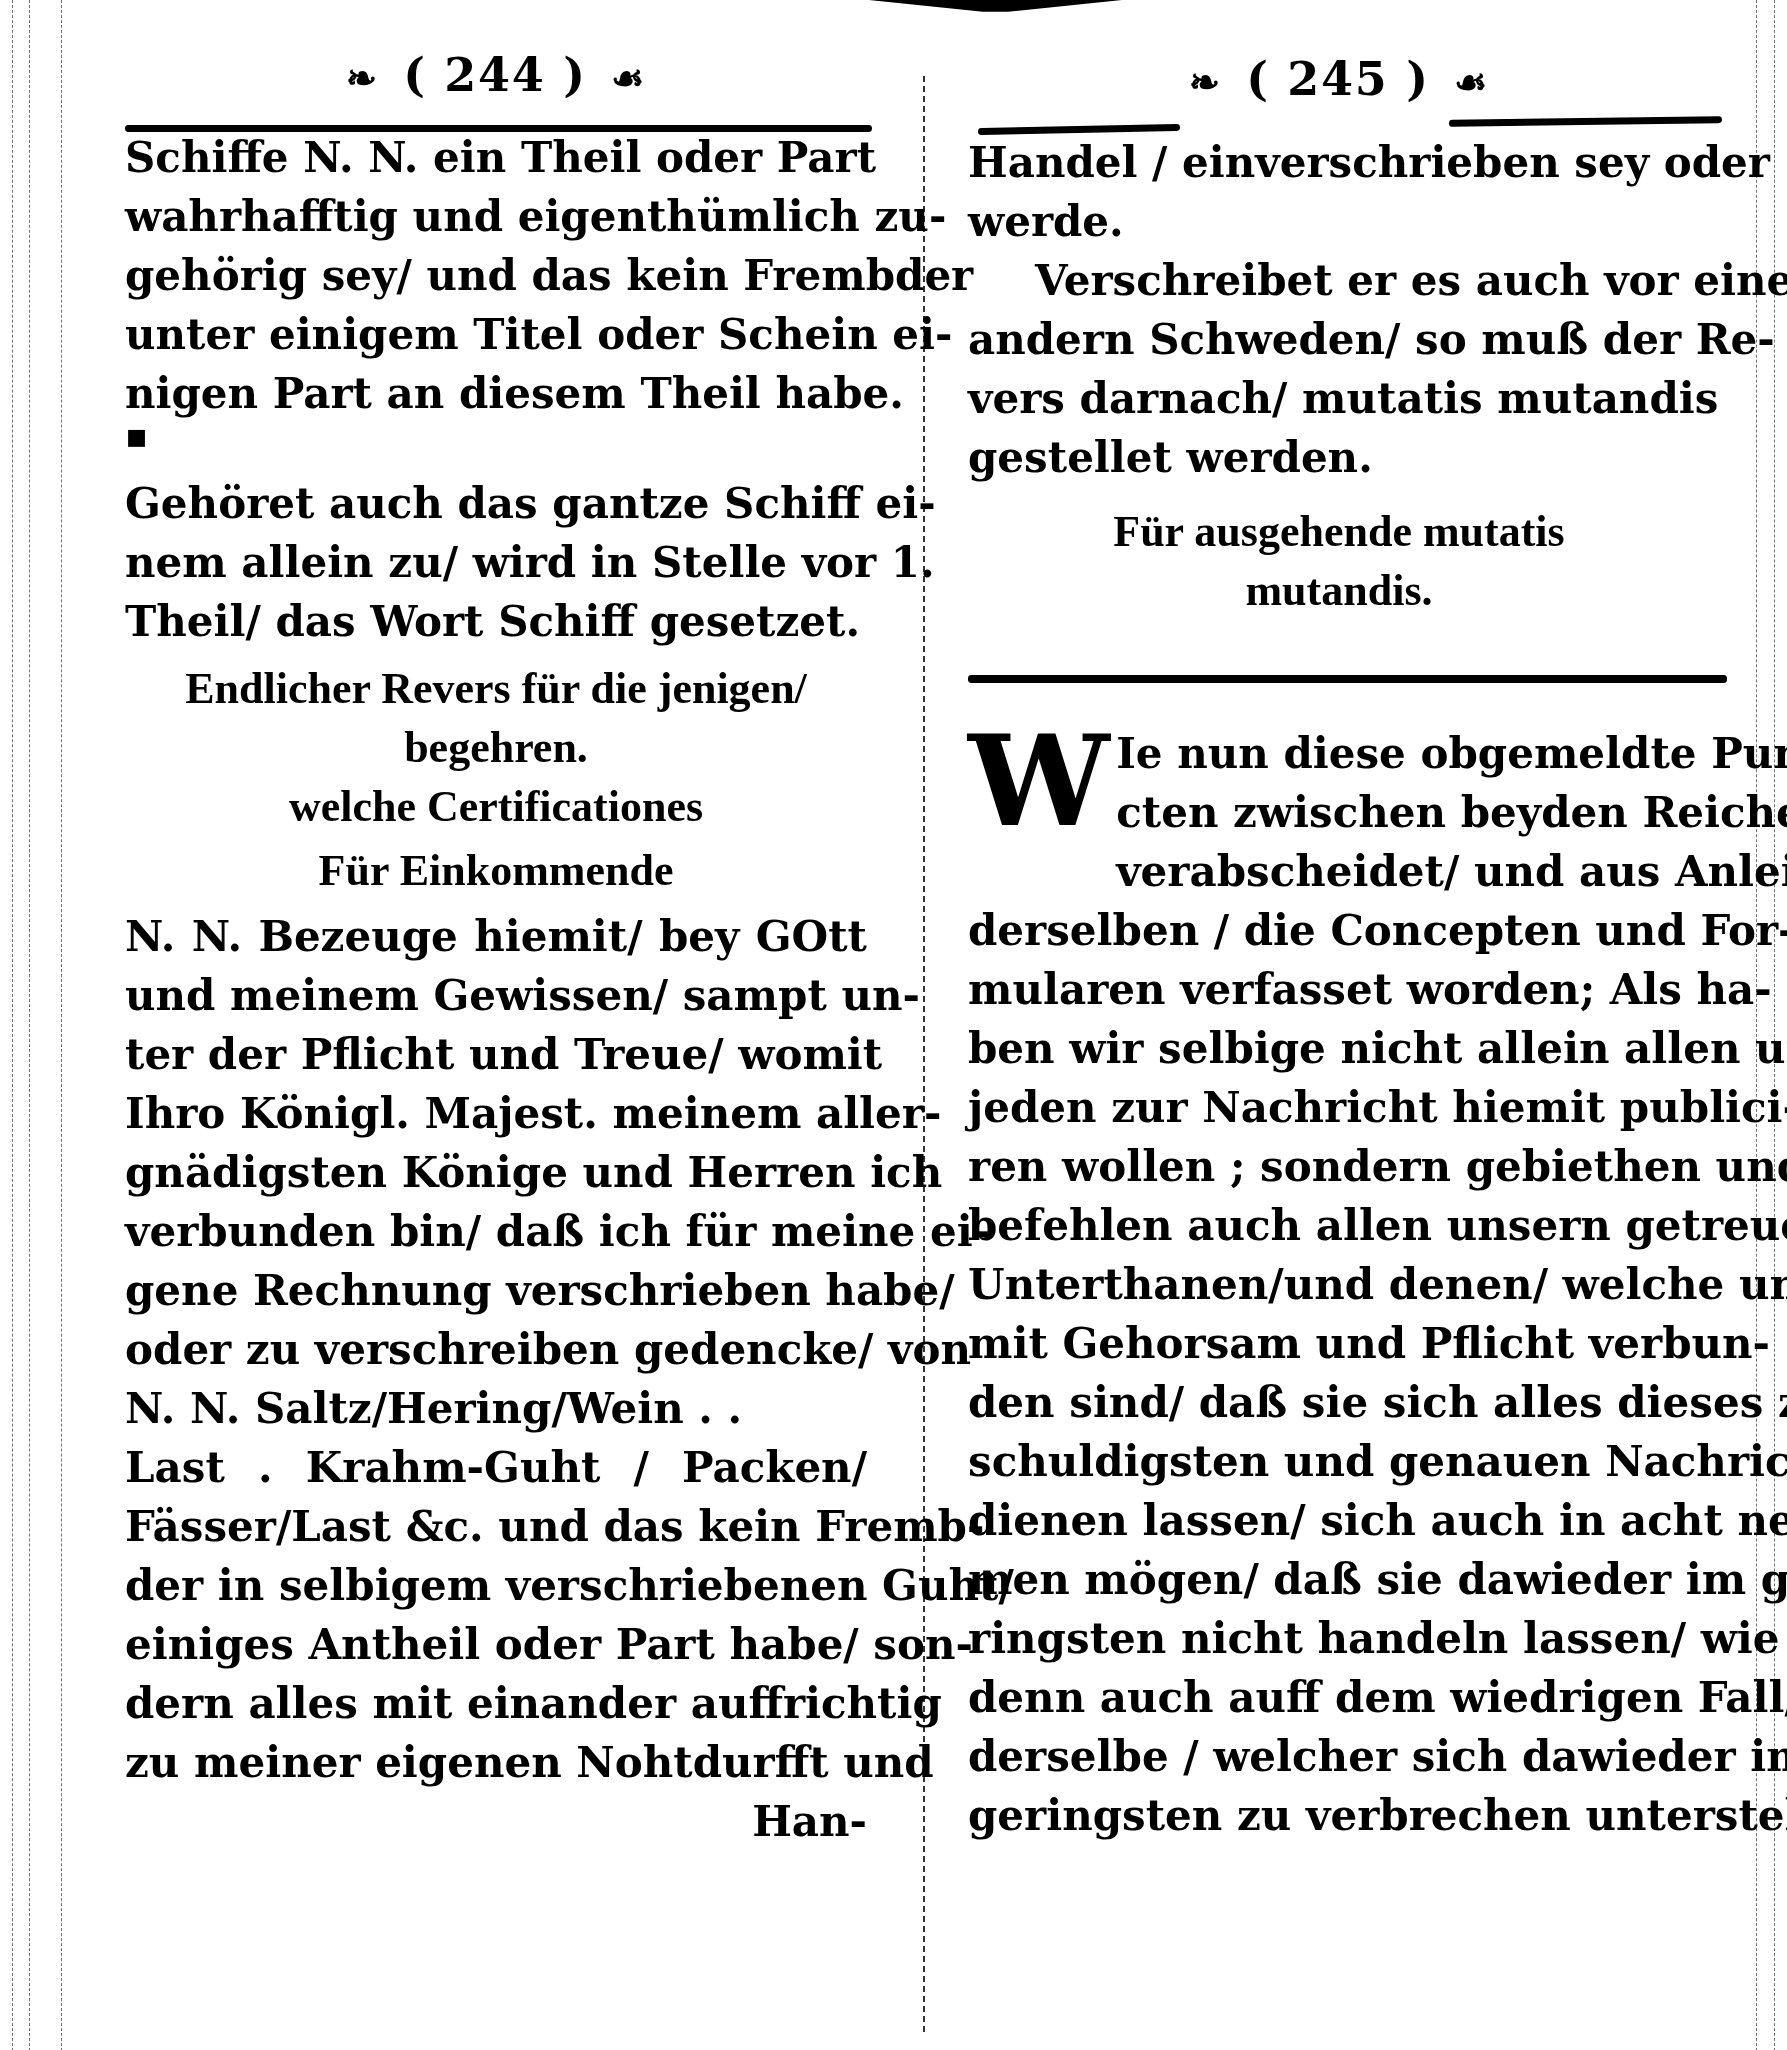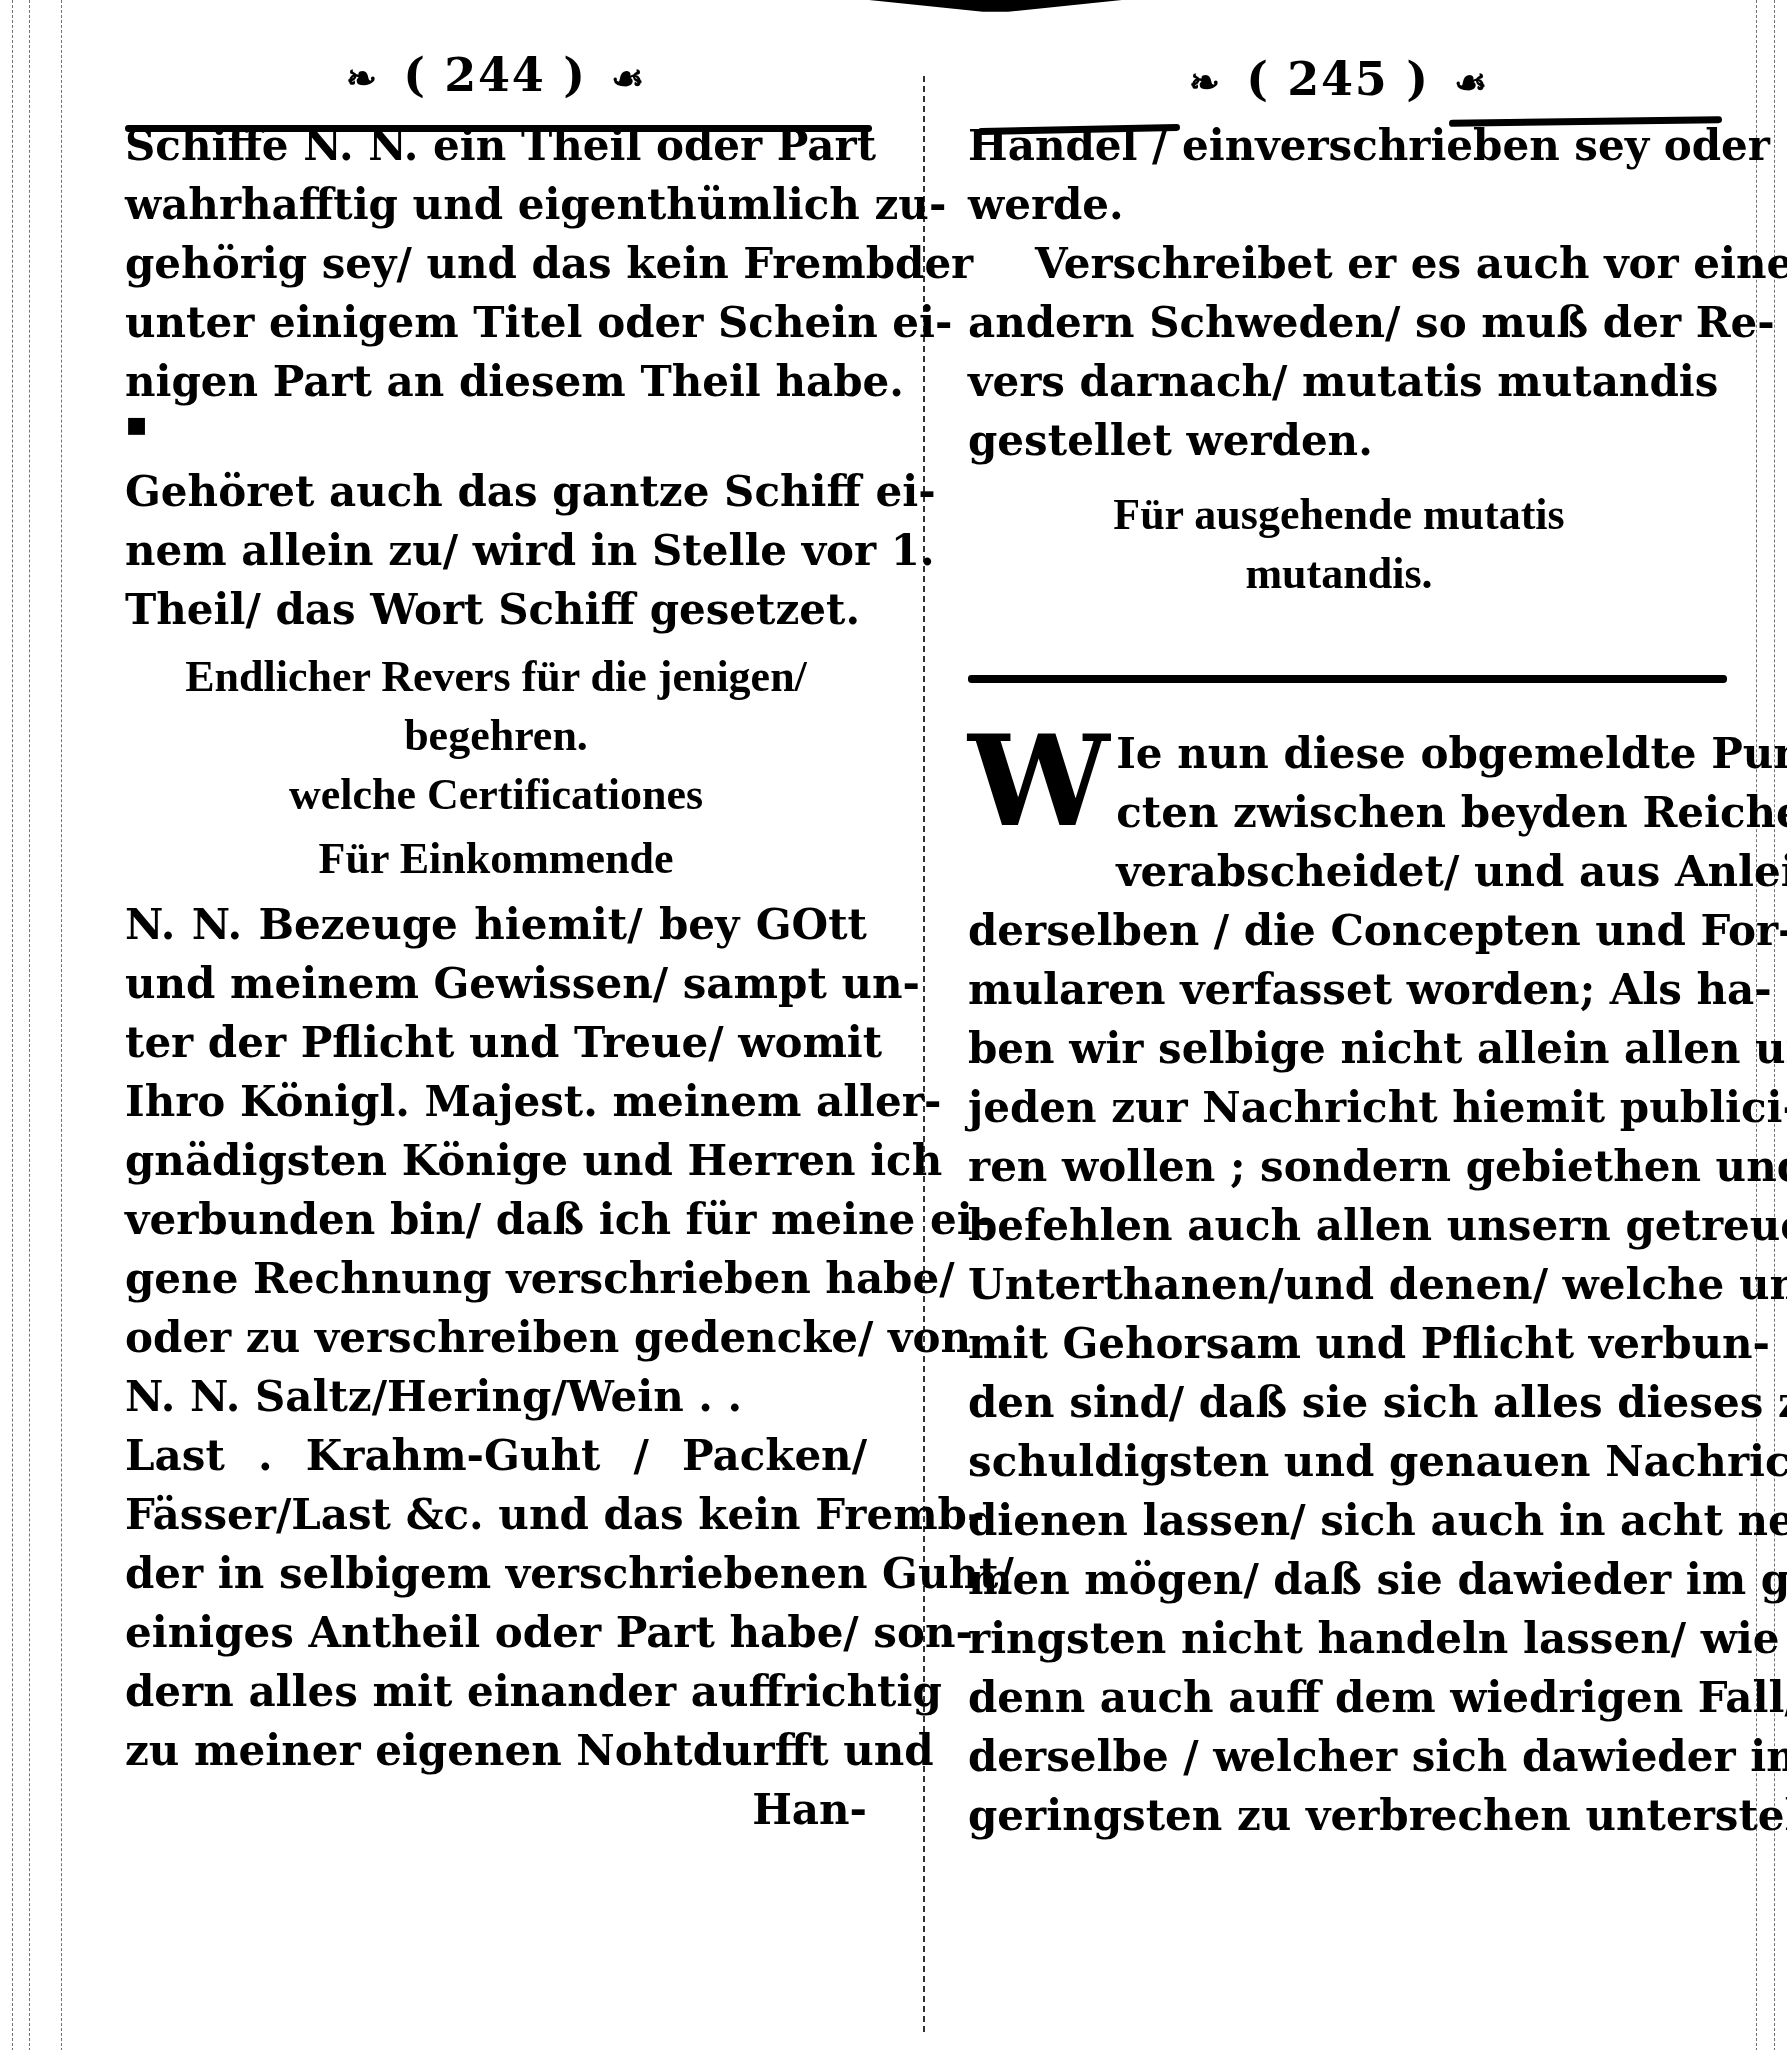--- a/index.html
+++ b/index.html
@@ -82,21 +82,21 @@
   <div class="gutter"></div>
 
   <div class="page left">
     <div class="header">
       <span class="orn">❧</span>
       <span>( 244 )</span>
       <span class="orn">☙</span>
     </div>
     <div class="rule top"></div>
 
-    <div class="body-text" style="top:116px">
+    <div class="body-text" style="top:128px">
       <div>
         <span class="line">Schiffe N. N. ein Theil oder Part</span>
         <span class="line">wahrhafftig und eigenthümlich zu-</span>
         <span class="line">gehörig sey/ und das kein Frembder</span>
         <span class="line">unter einigem Titel oder Schein ei-</span>
         <span class="line last">nigen Part an diesem Theil habe.</span>
       </div>
       <span class="dot">▪</span>
       <div>
         <span class="line">Gehöret auch das gantze Schiff ei-</span>
@@ -132,21 +132,21 @@
 
   <div class="page right">
     <div class="header" style="padding-top:56px">
       <span class="orn">❧</span>
       <span>( 245 )</span>
       <span class="orn">☙</span>
     </div>
     <div class="rule top-a"></div>
     <div class="rule top-b"></div>
 
-    <div class="body-text" style="top:116px">
+    <div class="body-text" style="top:133px">
       <div>
         <span class="line">Handel / einverschrieben sey oder</span>
         <span class="line last">werde.</span>
       </div>
       <div>
         <span class="line indent">Verschreibet er es auch vor einem</span>
         <span class="line">andern Schweden/ so muß der Re-</span>
         <span class="line">vers darnach/ mutatis mutandis</span>
         <span class="line last">gestellet werden.</span>
       </div>

